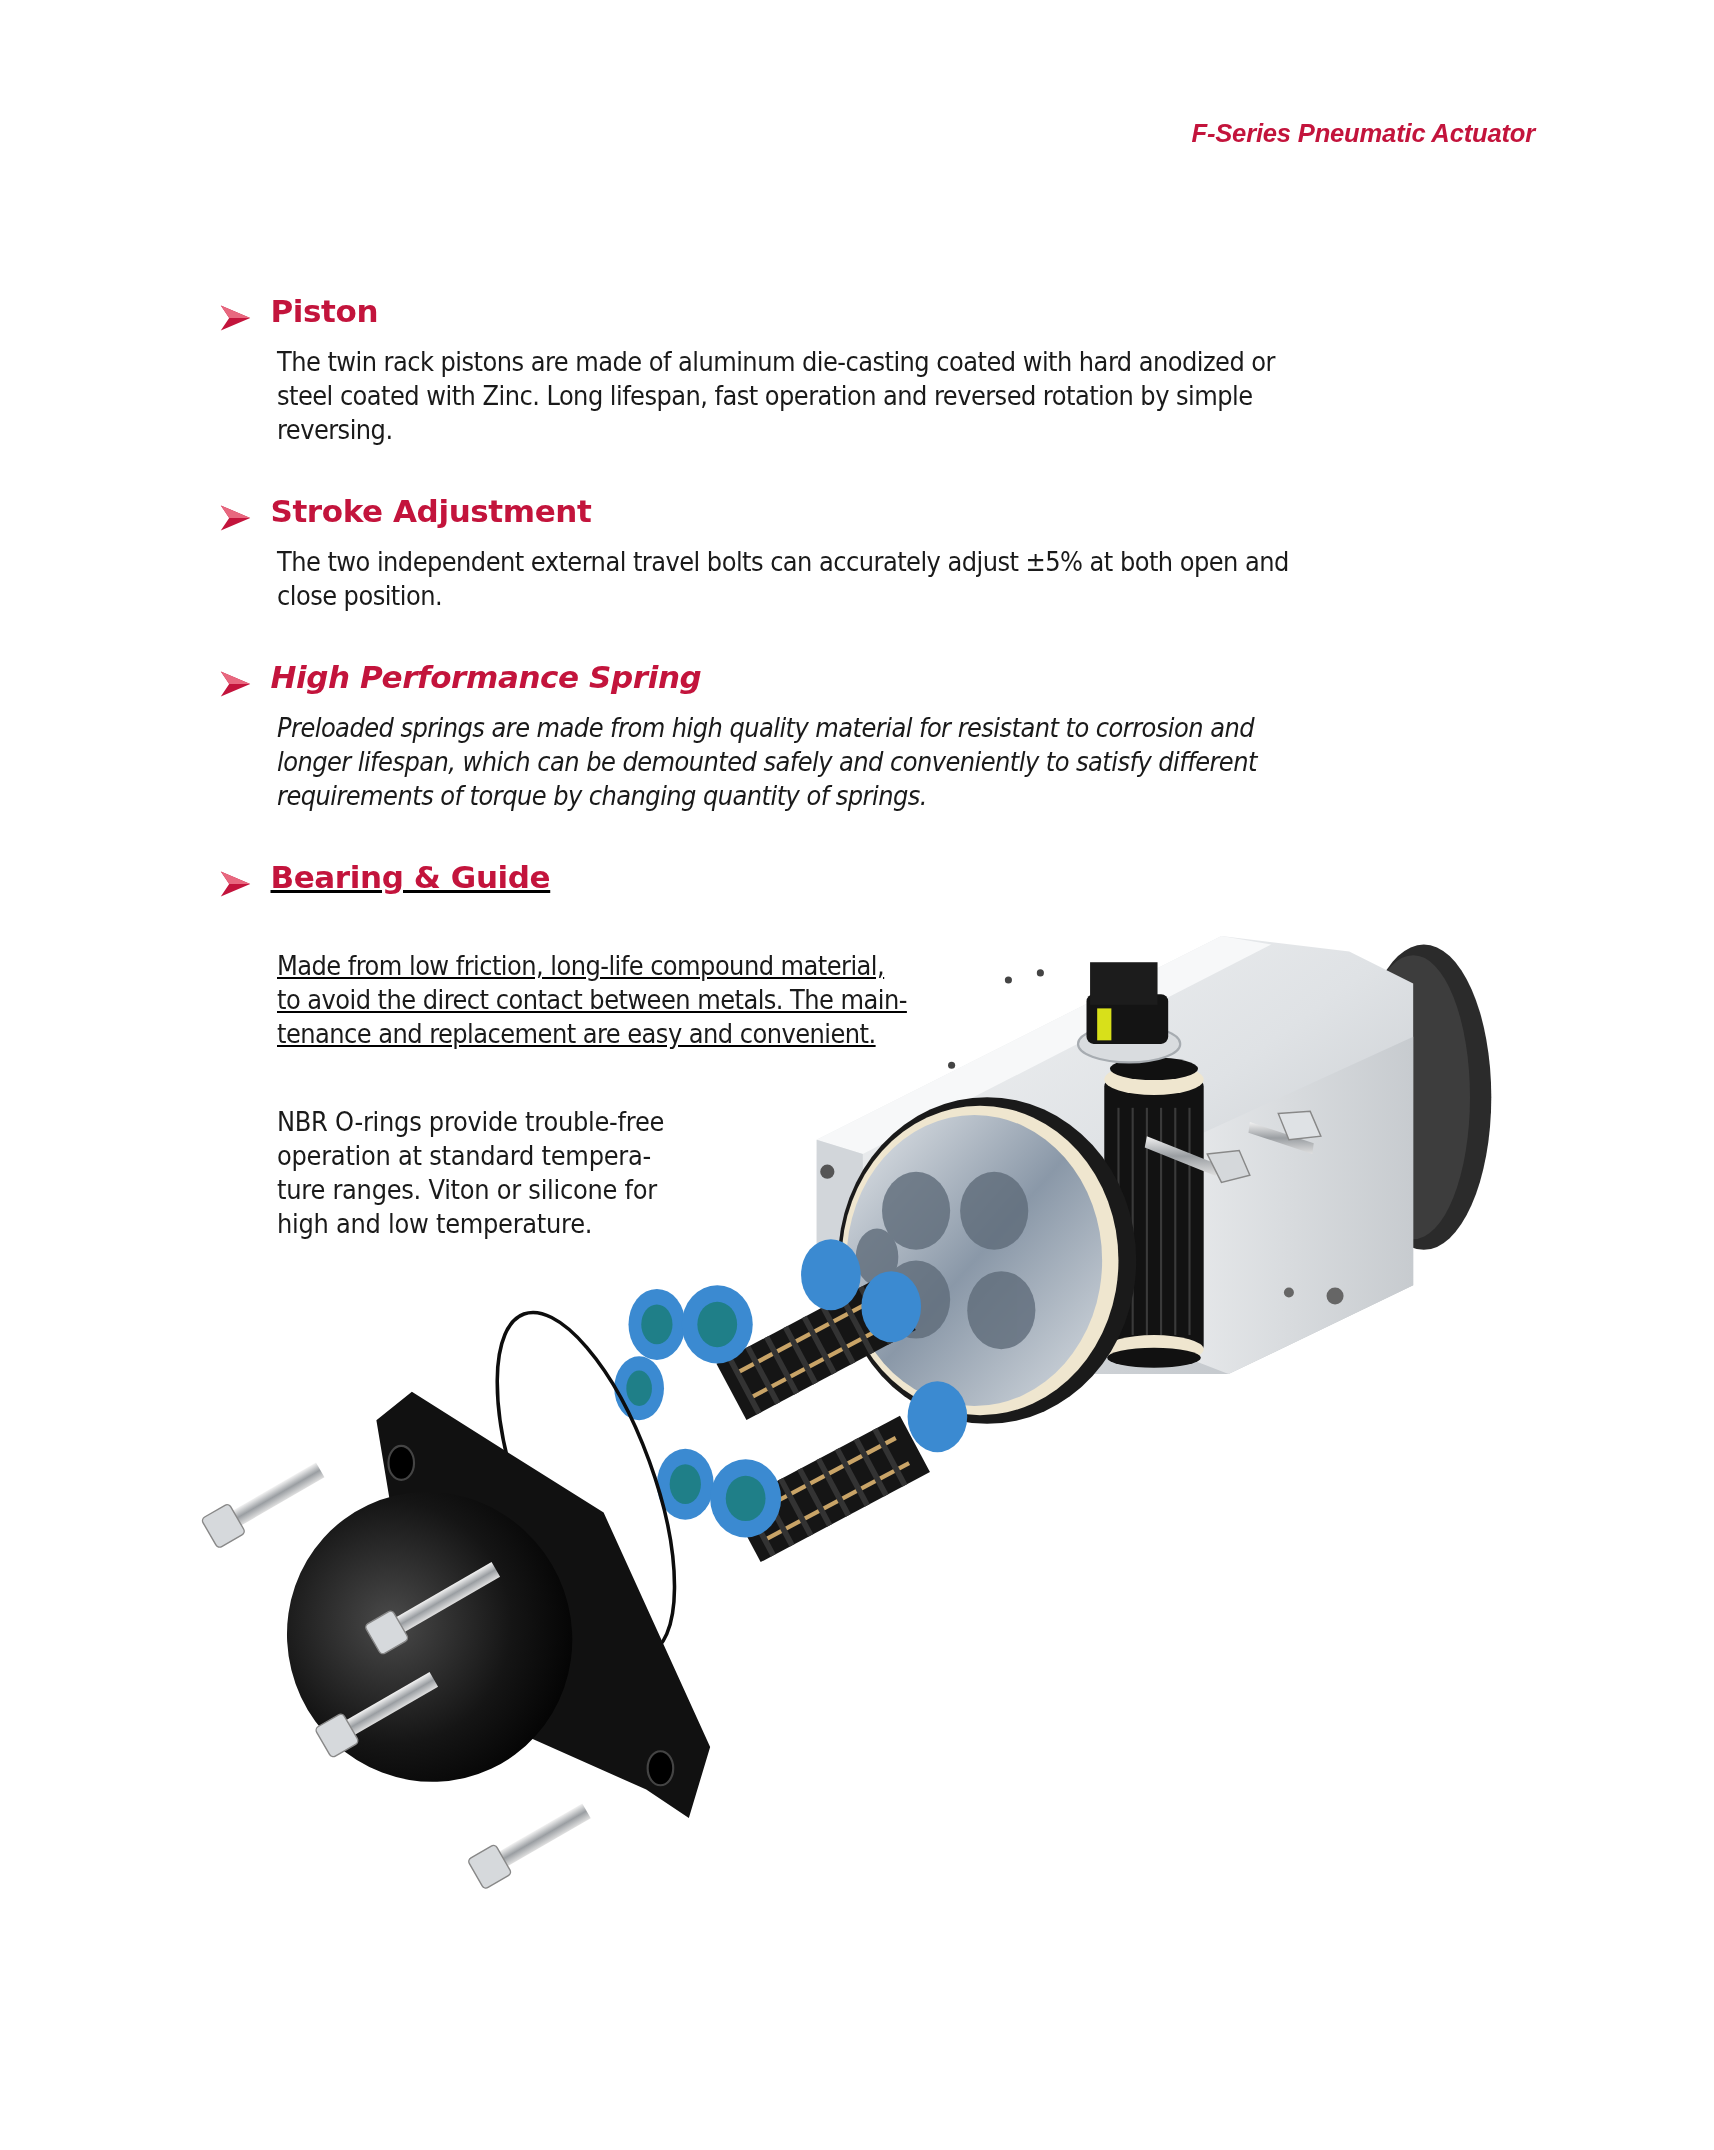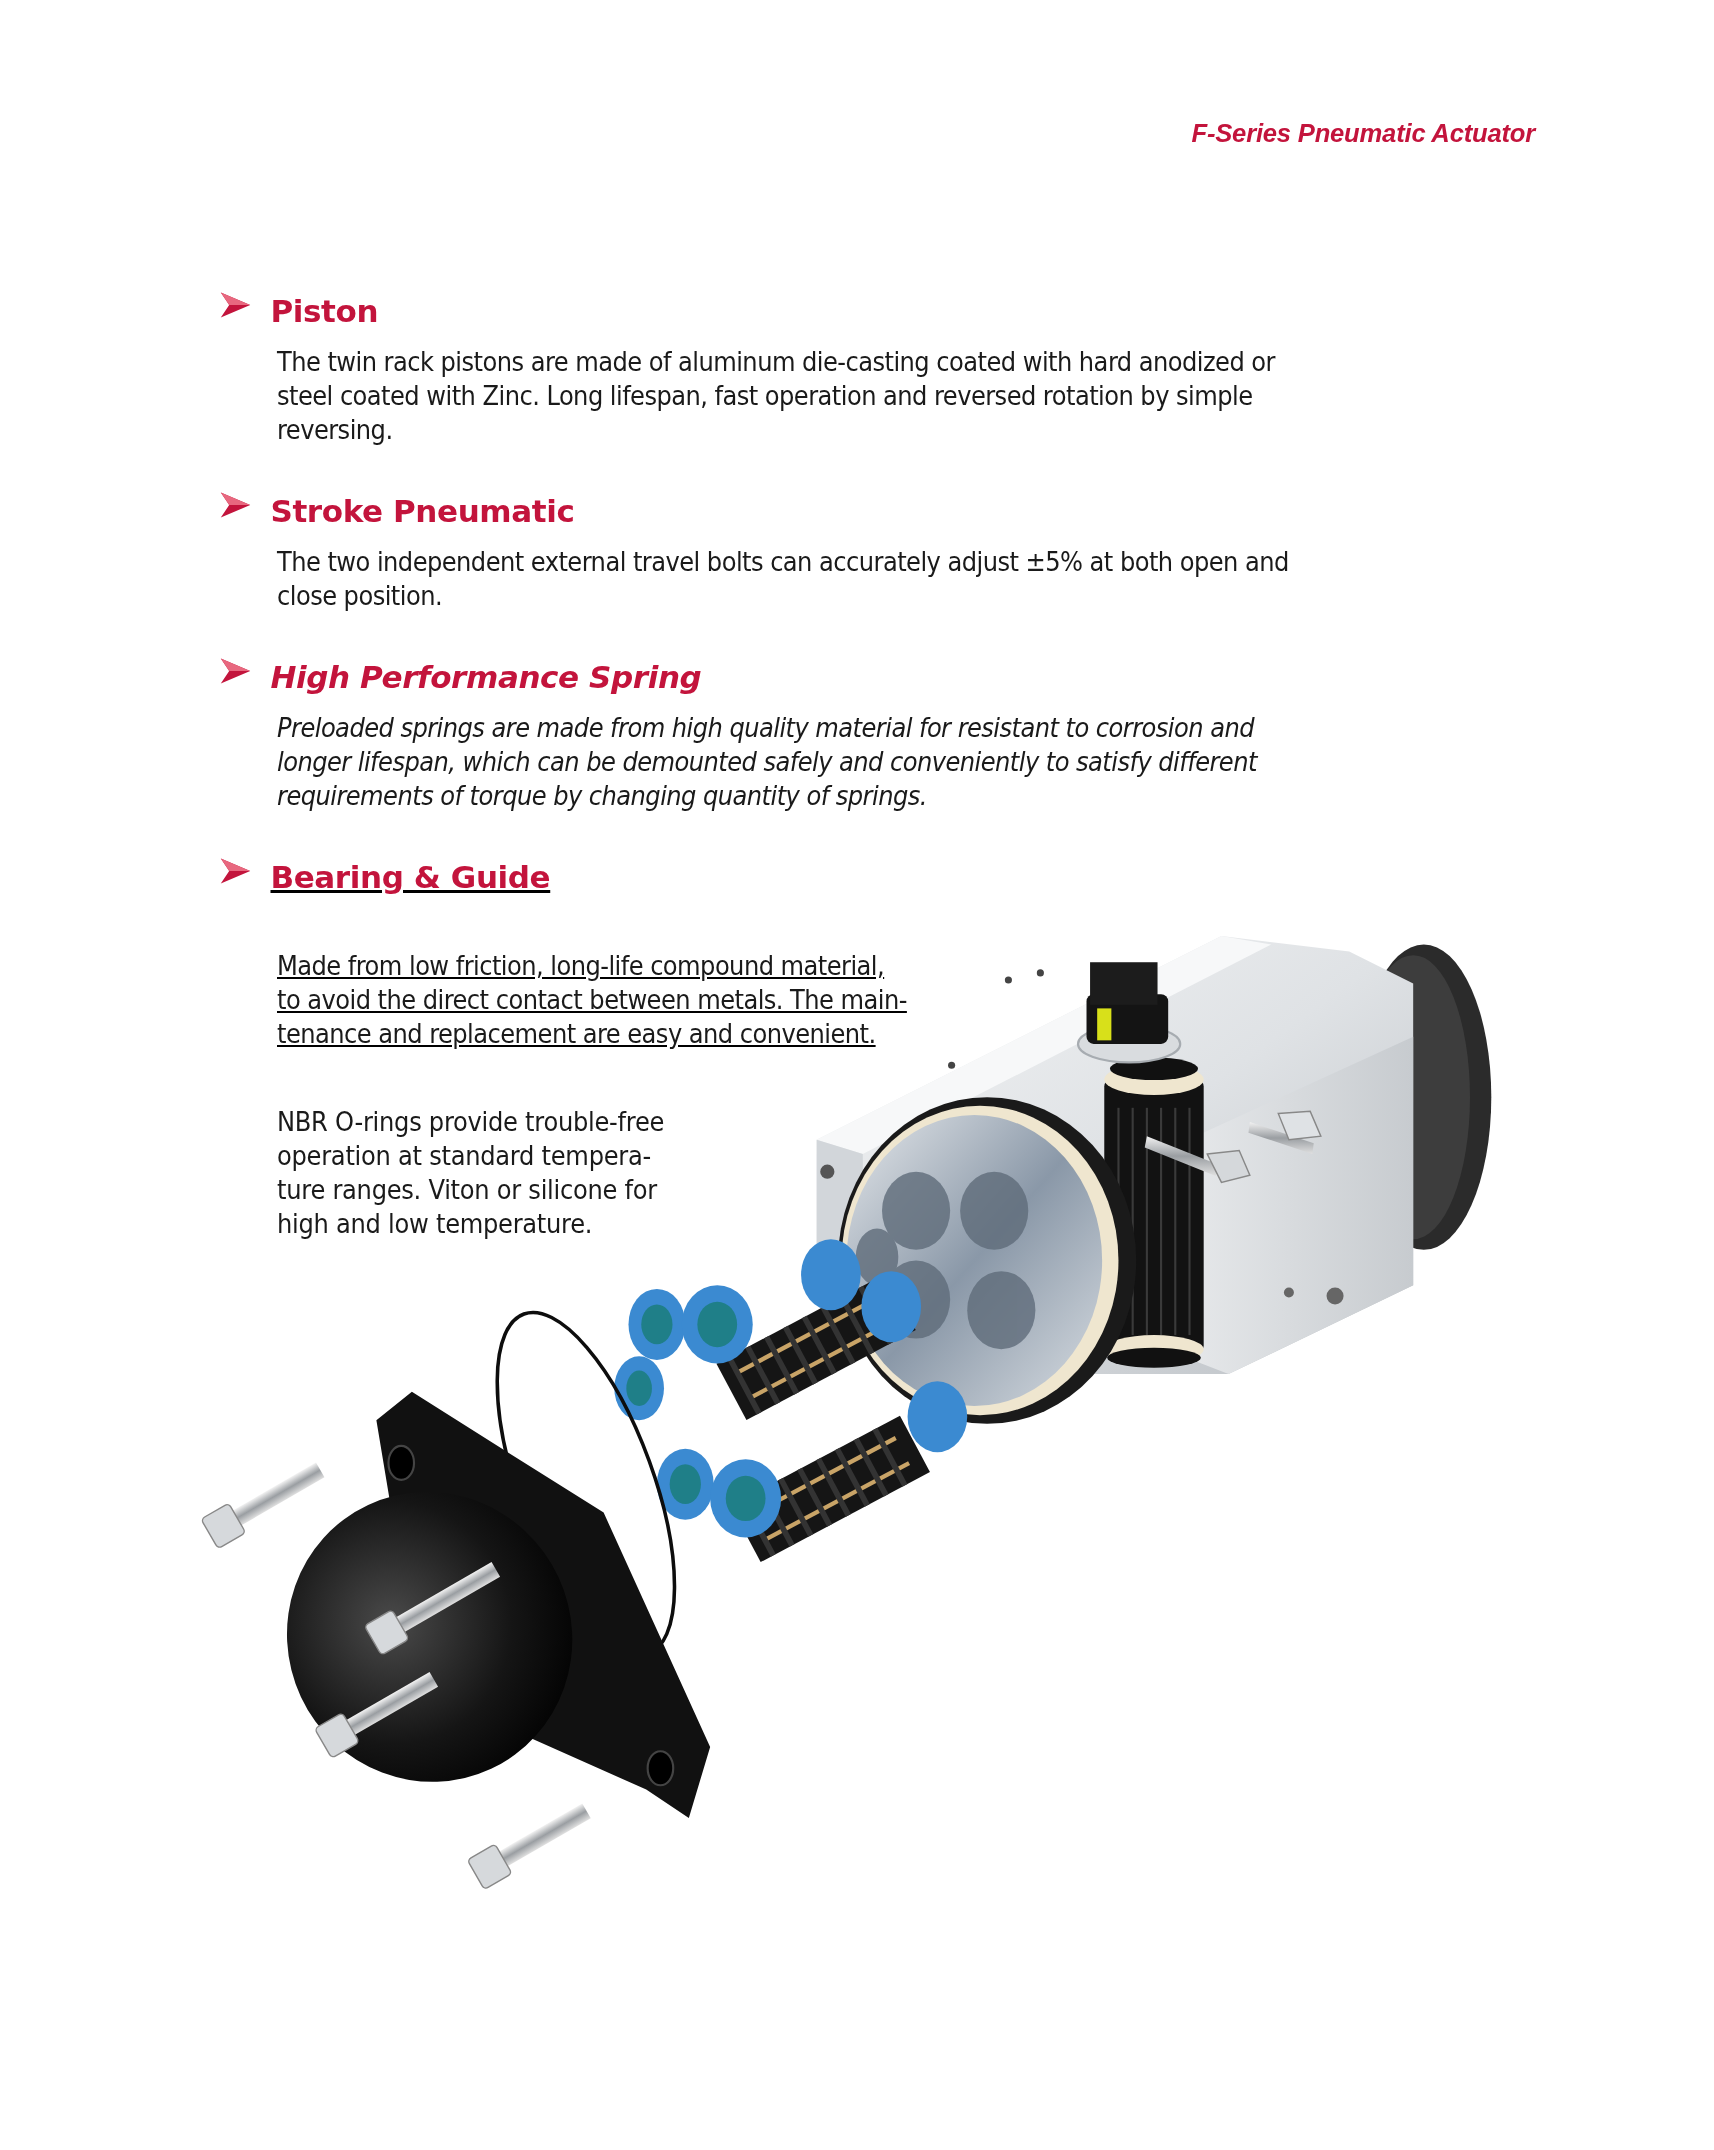--- a/index.html
+++ b/index.html
@@ -8,21 +8,21 @@
     font-family: "Liberation Sans", "DejaVu Sans", sans-serif;
   }
   .page-header {
     position: absolute; right: 180px; top: 119px;
     color: #c3143c; font-style: italic; font-size: 25.6px; font-weight: bold;
     letter-spacing: -0.2px;
     font-family: "Liberation Sans", sans-serif;
   }
   .section { position: absolute; left: 219px; }
   .heading {
-    display: flex; align-items: flex-start; gap: 18.5px;
+    display: flex; align-items: flex-end; gap: 18.5px;
     color: #c3143c; font-weight: bold; font-size: 31px;
     font-family: "DejaVu Sans", sans-serif; letter-spacing: -0.4px;
     line-height: 41px;
   }
   .arrow { width: 33px; height: 28px; display: inline-block; }
   .body-text {
     margin-left: 58px; margin-top: 12.8px;
     color: #1a1a1a; font-size: 26px; line-height: 34px;
     font-family: "DejaVu Sans", sans-serif; font-weight: normal;
     letter-spacing: -0.6px; transform: scaleX(0.93); transform-origin: left top;
@@ -49,21 +49,21 @@
     <div>reversing.</div>
   </div>
 </div>
 
 <div class="section" style="top:491px; width:1193px;">
   <div class="heading">
     <svg class="arrow" viewBox="0 0 46 40">
         <path d="M2 2 L44 20 L2 38 L14 20 Z" fill="#c3143c"></path>
         <path d="M2 2 L44 20 L14 20 Z" fill="#e8687f"></path>
       </svg>
-    <span>Stroke Pneumatic</span>
+    <span>Stroke Adjustment</span>
   </div>
   <div class="body-text" style="width:1204px;">
     <div>The two independent external travel bolts can accurately adjust ±5% at both open and</div>
     <div>close position.</div>
   </div>
 </div>
 
 <div class="section" style="top:657px; width:1193px;font-style:italic;">
   <div class="heading">
     <svg class="arrow" viewBox="0 0 46 40">

